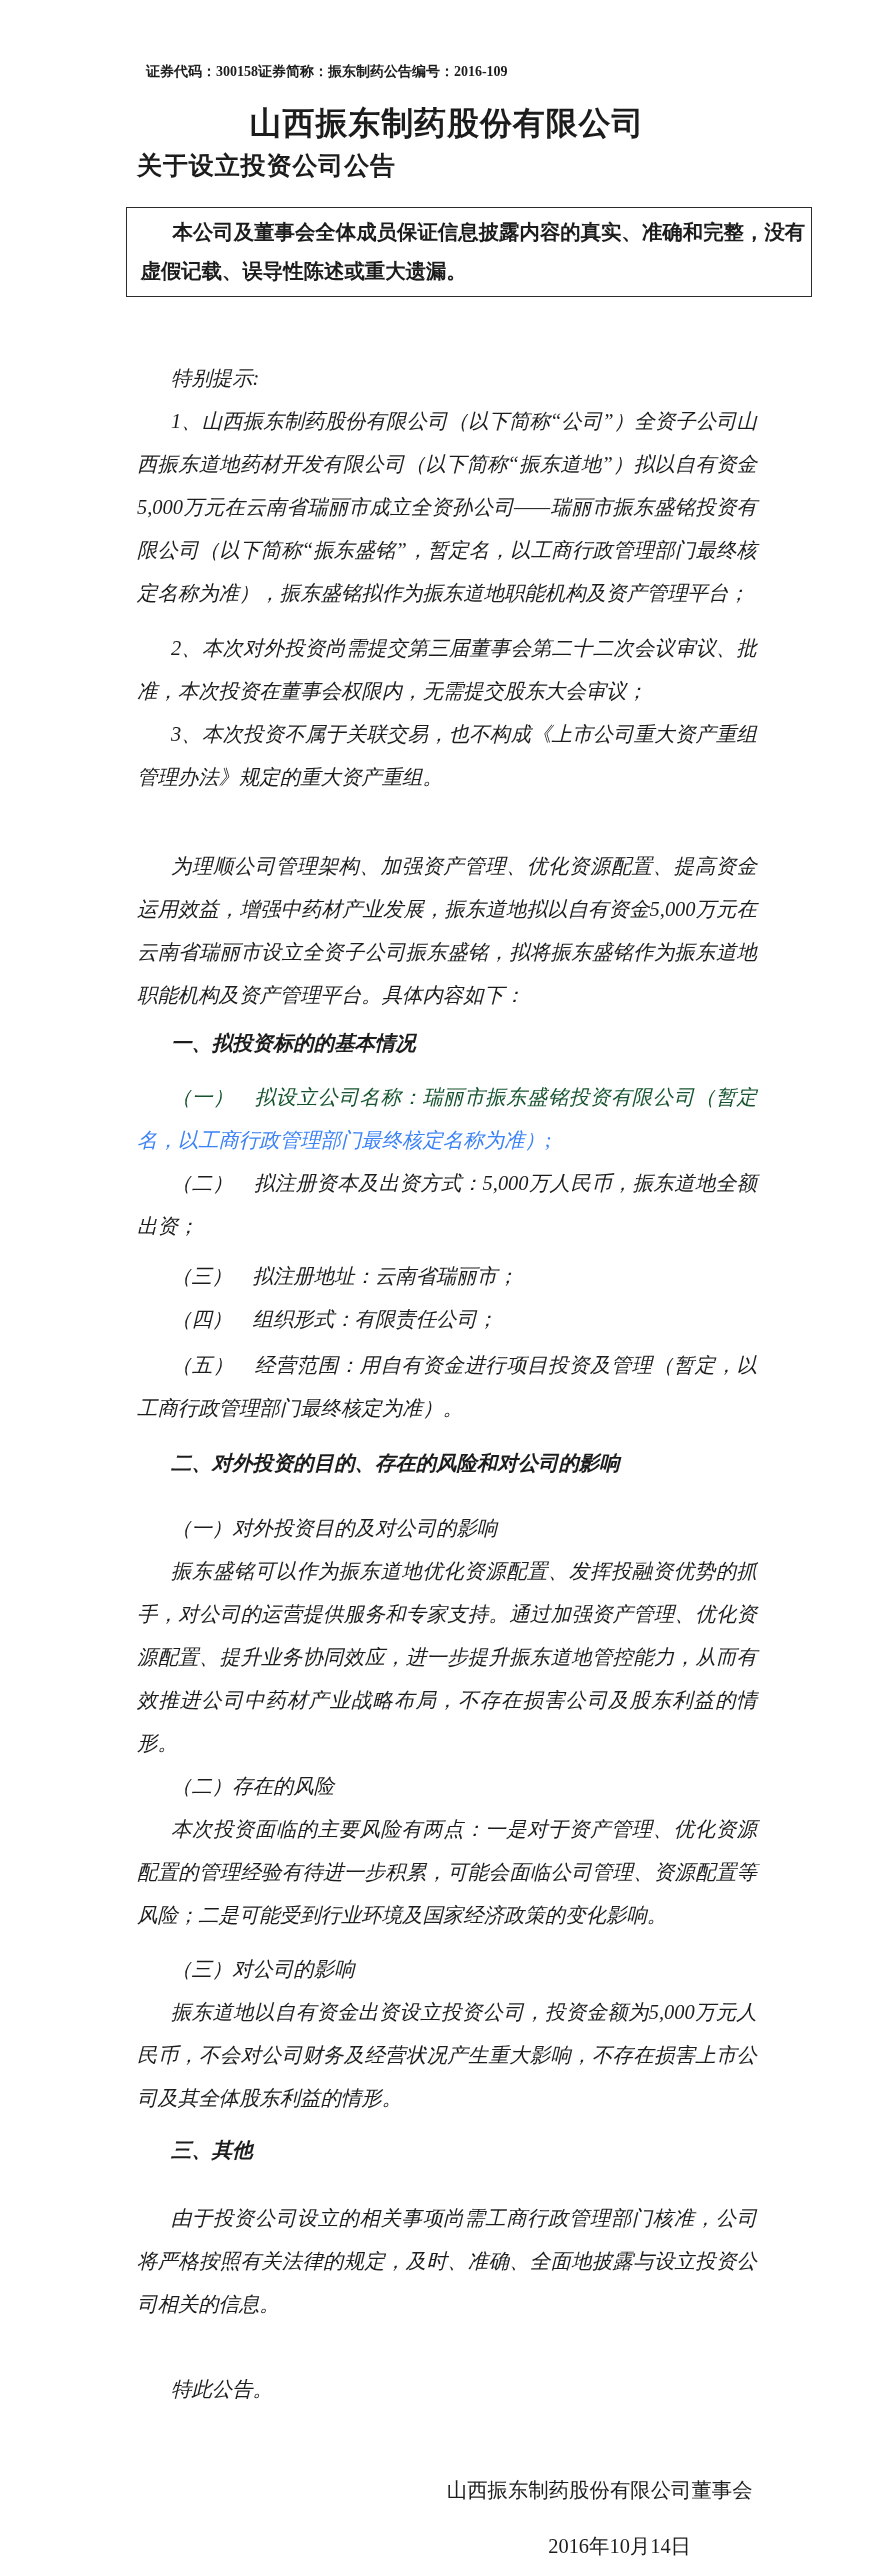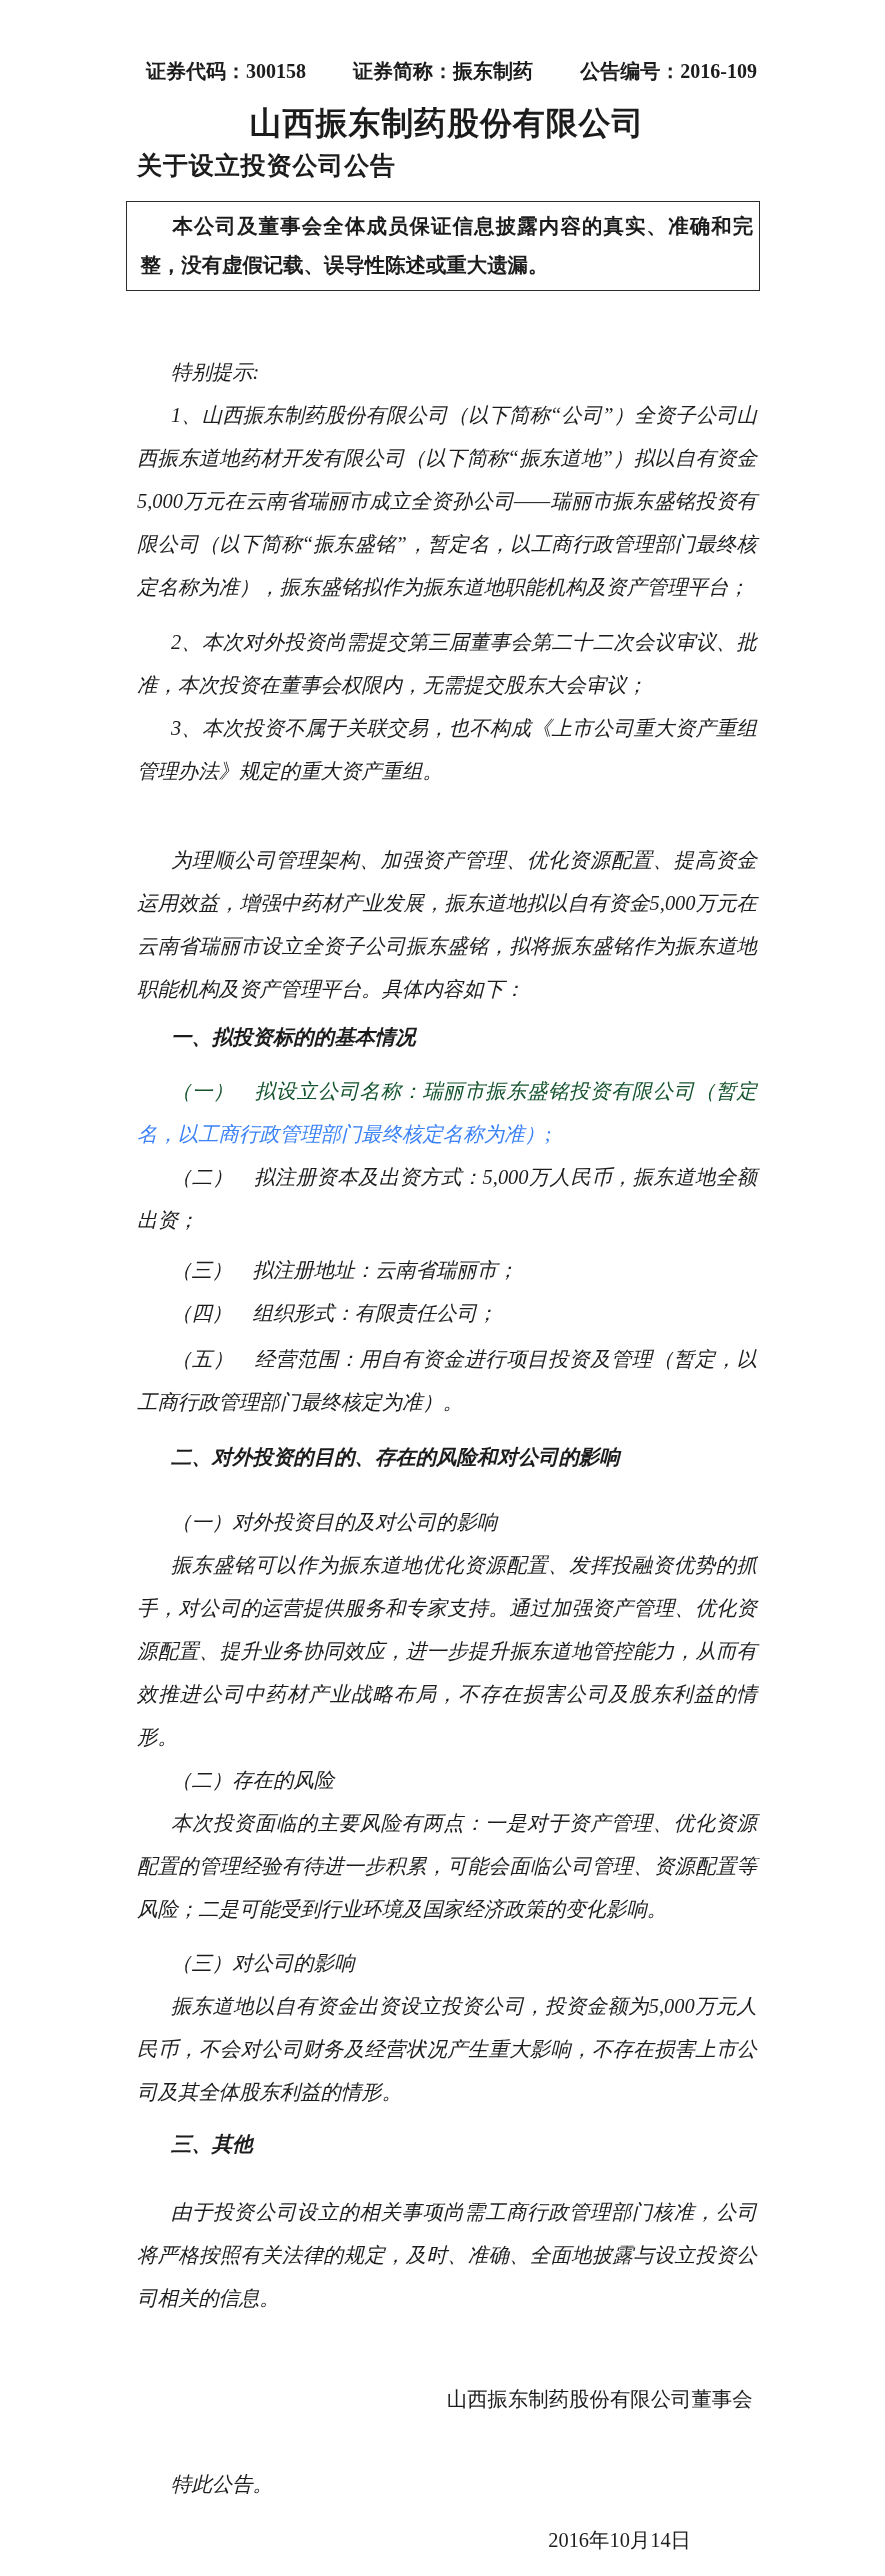--- a/index.html
+++ b/index.html
@@ -15,24 +15,24 @@
     background: #ffffff;
     overflow: hidden;
   }
   .content {
     margin-left: 137px;
     width: 620px;
     padding-top: 60px;
   }
   .header-row {
     display: flex;
-    justify-content: space-between;
+    justify-content: flex-start;
     align-items: baseline;
     padding-left: 8.9px;
-    font-size: 20px;
+    font-size: 14px;
     font-weight: bold;
     line-height: 23px;
     white-space: nowrap;
   }
   .doc-title {
     margin-top: 26px;
     font-size: 32px;
     font-weight: bold;
     line-height: 28px;
     text-align: center;
@@ -41,23 +41,23 @@
   .doc-subtitle {
     margin-top: 16px;
     font-size: 25px;
     font-weight: bold;
     line-height: 26.6px;
     text-align: left;
     letter-spacing: 0.9px;
   }
   .disclaimer-box {
     box-sizing: border-box;
-    margin-top: 21px;
+    margin-top: 27px;
     margin-left: -11.5px;
-    width: 634px;
+    width: 686px;
     border: 1.8px solid #2b2b2b;
     padding: 5.3px 5.3px 5.3px 14px;
     font-size: 20.4px;
     font-weight: bold;
     line-height: 39px;
     text-align: justify;
     text-justify: inter-ideograph;
     text-indent: 32px;
   }
   .para {
@@ -127,20 +127,20 @@
     <p class="para indent s2sub1h">（一）对外投资目的及对公司的影响</p>
     <p class="para indent">振东盛铭可以作为振东道地优化资源配置、发挥投融资优势的抓手，对公司的运营提供服务和专家支持。通过加强资产管理、优化资源配置、提升业务协同效应，进一步提升振东道地管控能力，从而有效推进公司中药材产业战略布局，不存在损害公司及股东利益的情形。</p>
     <p class="para indent">（二）存在的风险</p>
     <p class="para indent">本次投资面临的主要风险有两点：一是对于资产管理、优化资源配置的管理经验有待进一步积累，可能会面临公司管理、资源配置等风险；二是可能受到行业环境及国家经济政策的变化影响。</p>
     <p class="para indent s2sub3h">（三）对公司的影响</p>
     <p class="para indent">振东道地以自有资金出资设立投资公司，投资金额为5,000万元人民币，不会对公司财务及经营状况产生重大影响，不存在损害上市公司及其全体股东利益的情形。</p>
 
     <p class="para indent bold sec3">三、其他</p>
     <p class="para indent sec3text">由于投资公司设立的相关事项尚需工商行政管理部门核准，公司将严格按照有关法律的规定，及时、准确、全面地披露与设立投资公司相关的信息。</p>
 
+    <p class="para indent closing">特此公告。</p>
+
     <p class="para signature">山西振东制药股份有限公司董事会</p>
-
-    <p class="para indent closing">特此公告。</p>
     <p class="para dateline">2016年10月14日</p>
 
   </div>
 </div>
 
 
 </body></html>

